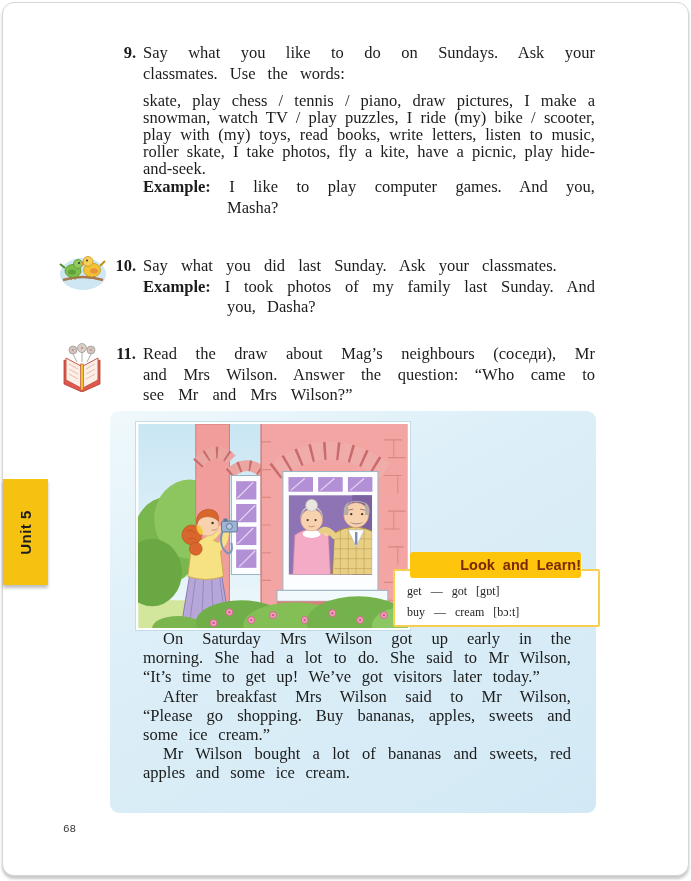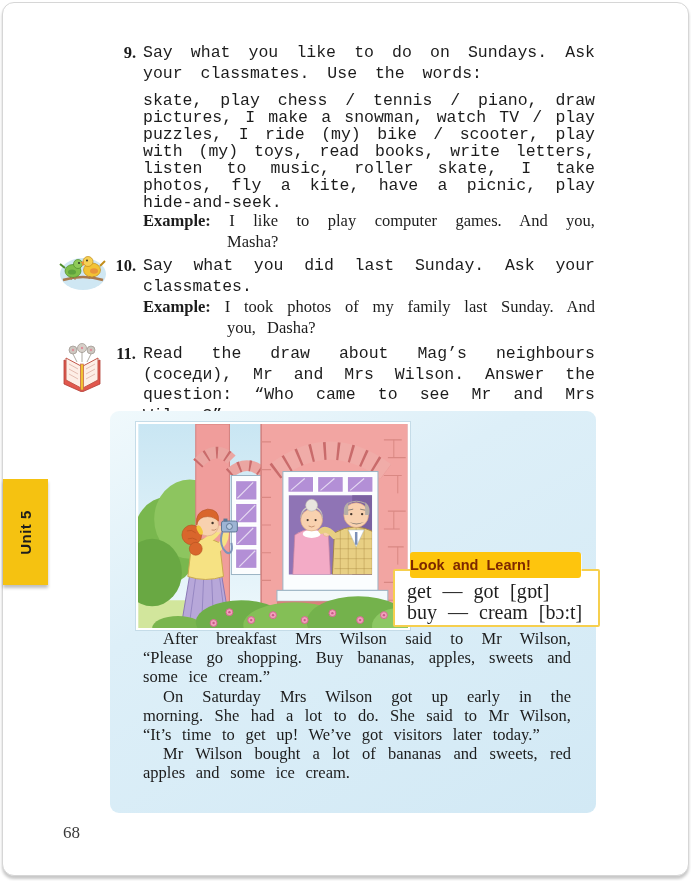--- a/index.html
+++ b/index.html
@@ -9,21 +9,21 @@
   .page-card {
     position:absolute; left:2px; top:2px; width:687px; height:874px;
     background:#ffffff; border:1px solid #d6d6d6; border-radius:12px;
     box-shadow:0 3px 3px rgba(0,0,0,.22);
   }
 
   
   .exercise { position:absolute; left:140px; width:452px; font-size:16.5px; line-height:20.5px; }
   .ex-num { position:absolute; right:100%; margin-right:7px; font-weight:bold; white-space:nowrap; }
   .ex-icon { position:absolute; }
-  .ex-head, .ex-words, .example-text-wrap { text-align:justify;font-family:Liberation Mono, monospace; }
+  .ex-head, .ex-words, .example-text-wrap { text-align:justify; }
   .ws8 { word-spacing:8px; }
   .ws9 { word-spacing:9px; }
   .ws10 { word-spacing:10px; }
   .ws3 { word-spacing:3px; }
   .ex-words { margin-top:8px; line-height:17px; }
   .example { padding-left:84px; text-indent:-84px; word-spacing:7px; text-align:justify; line-height:20.5px; }
   .example-label { font-weight:bold; }
 
   
   .reading-panel {
@@ -35,46 +35,46 @@
     position:absolute; left:25px; top:10px; width:276px; height:210px;
     background:#ffffff; padding:2px; border:1px solid #c5dcE8;
   }
   .illustration-frame svg { display:block; width:270px; height:204px; }
 
   .look-learn-banner {
     position:absolute; left:300px; top:141px; width:171px; height:26px; z-index:3;
     background:#fec50d; color:#7d2800;
     font-family:"Liberation Sans","DejaVu Sans",sans-serif;
     font-weight:bold; font-size:14.5px; word-spacing:4px;
-    display:flex; align-items:center; justify-content:flex-start;
+    display:flex; align-items:center; justify-content:flex-end;
     border-radius:3px; box-shadow:1px 1px 0 rgba(255,255,255,.6);
   }
   .look-learn-box {
     position:absolute; left:283px; top:158px; width:207px; height:58px; z-index:2;
     background:#ffffff; border:2px solid #f6cf4e; border-radius:2px;
-    padding:10px 3px 4px 12px; font-size:20px; line-height:21px; word-spacing:6px; color:#1f1f1f;
+    padding:10px 3px 4px 12px; font-size:12px; line-height:21px; word-spacing:6px; color:#1f1f1f;
   }
   .story { position:absolute; left:33px; top:218px; width:428px; }
   .story p { text-align:justify; text-indent:20px; word-spacing:6.5px; font-size:16.5px; line-height:19.2px; }
 
   
   .unit-tab {
     position:absolute; left:3px; top:479px; width:45px; height:106px;
     background:#f5c211; display:flex; align-items:center; justify-content:center;
     box-shadow:0 3px 3px rgba(0,0,0,.25); z-index:5;
   }
   .unit-tab span {
     transform:rotate(-90deg); white-space:nowrap;
     font-family:"Liberation Sans","DejaVu Sans",sans-serif;
     font-size:15px; font-weight:600; color:#1e1e1e; letter-spacing:.5px;
   }
   .page-number {
     position:absolute; left:60px; top:820px;
-    font-family:Liberation Serif, serif;
-    font-size:17px; color:#3a3a3a;
+    font-family:Liberation Mono, monospace;
+    font-size:11px; color:#3a3a3a;
   }
 </style>
 </head>
 <body>
 
 <div class="page-card">
 
   <div class="exercise" style="top:40px;">
     <span class="ex-num">9.</span>
     <p class="ex-head ws8">Say what you like to do on Sundays. Ask your classmates. Use the words:</p>
@@ -258,22 +258,22 @@
 
     <div class="look-learn-banner">
       <span>Look and Learn!</span>
     </div>
     <div class="look-learn-box">
       <div>get — got [gɒt]</div>
       <div>buy — cream [bɔ:t]</div>
     </div>
 
     <div class="story">
+      <p>On Saturday Mrs Wilson got up early in the morning. She had a lot to do. She said to Mr Wilson, “It’s time to get up! We’ve got visitors later today.”</p>
       <p>After breakfast Mrs Wilson said to Mr Wilson, “Please go shopping. Buy bananas, apples, sweets and some ice cream.”</p>
-      <p>On Saturday Mrs Wilson got up early in the morning. She had a lot to do. She said to Mr Wilson, “It’s time to get up! We’ve got visitors later today.”</p>
       <p>Mr Wilson bought a lot of bananas and sweets, red apples and some ice cream.</p>
     </div>
   </div>
 
   <div class="page-number">68</div>
 </div>
 
 <div class="unit-tab">
   <span>Unit 5</span>
 </div>

